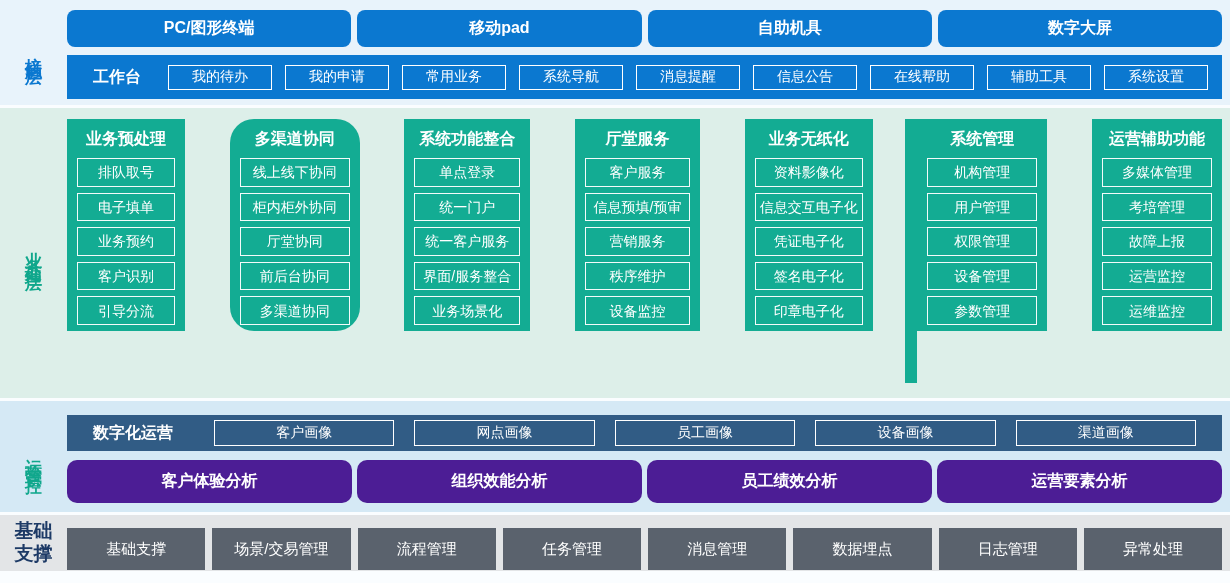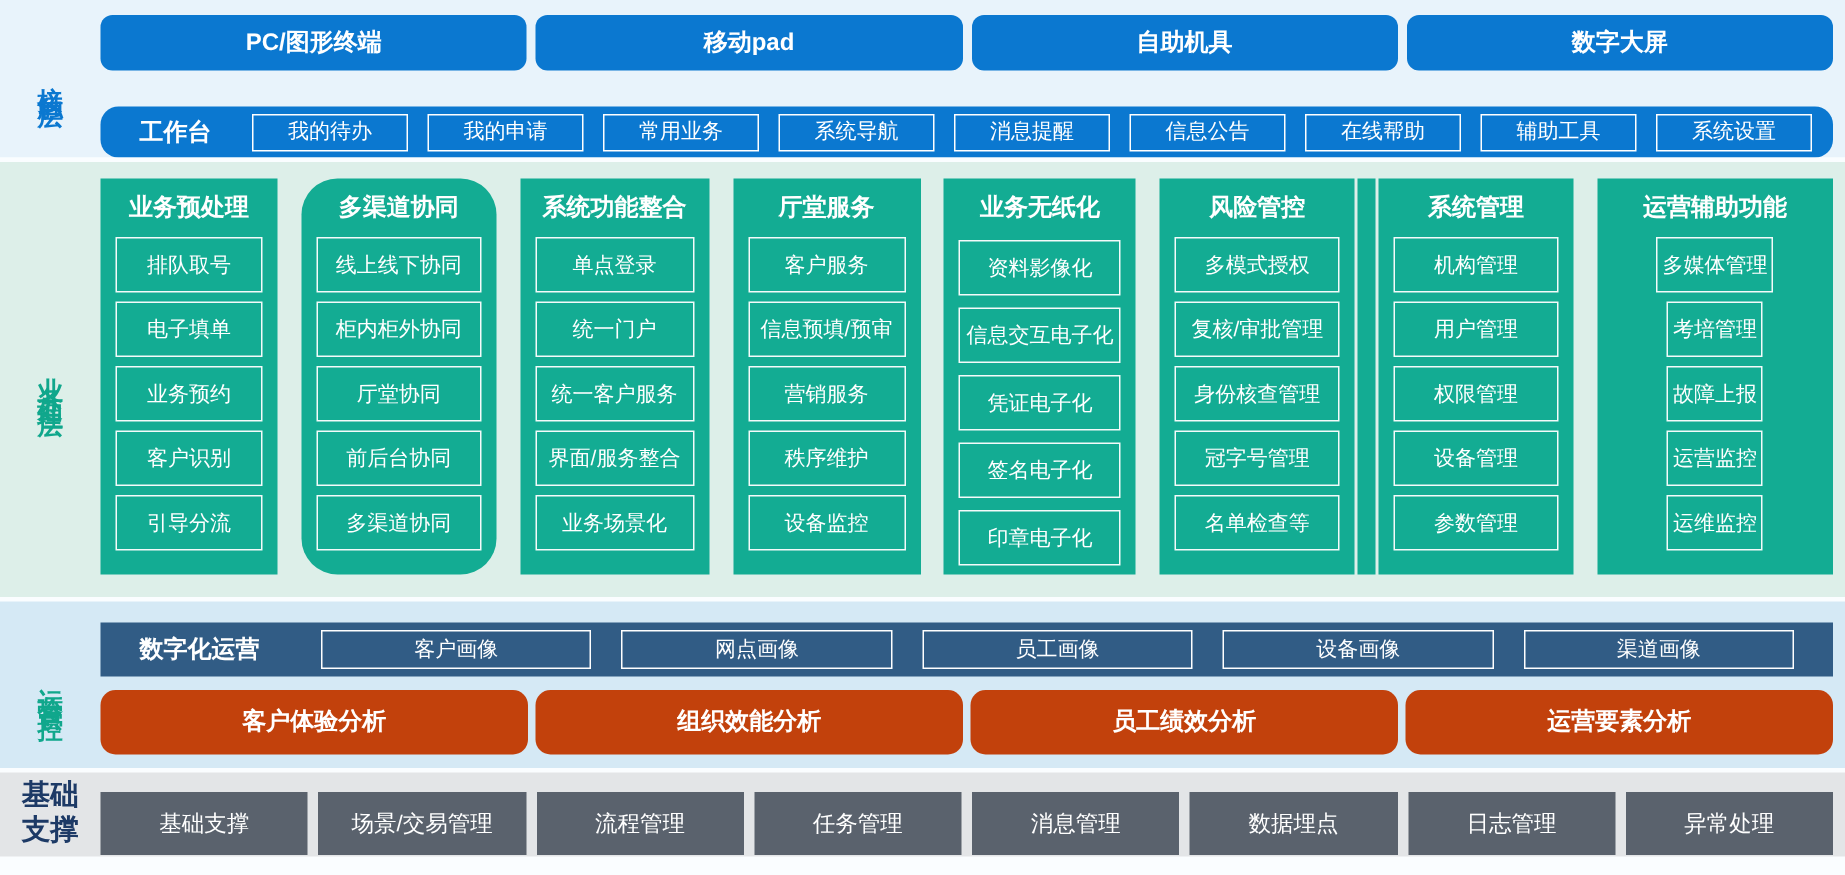--- a/index.html
+++ b/index.html
@@ -14,52 +14,52 @@
   .vcol .vtext { writing-mode:vertical-lr; text-orientation:upright; font-size:17px;
                  font-weight:bold; letter-spacing:6px; }
   .content { flex:1; padding-right:8px; }
 
   
   .band1 { height:105px; background:#e8f3fb; }
   .band1 .vtext { color:#0b78d0; }
   .terminal-row { display:flex; gap:6px; margin-top:10px; height:37px; }
   .terminal-btn { flex:1; background:#0b78d0; border-radius:8px; color:#fff; font-weight:bold;
                   font-size:16px; display:flex; align-items:center; justify-content:center; }
-  .wb-bar { margin-top:24px; height:34px; background:#0b78d0; display:flex; align-items:center;
-            padding:0 14px 0 26px; gap:13px;border-radius:12px; }
+  .wb-bar { margin-top:8px; height:44px; background:#0b78d0; display:flex; align-items:center;
+            padding:0 14px 0 26px; gap:13px; }
   .wb-label { color:#fff; font-weight:bold; font-size:16px; margin-right:14px; white-space:nowrap; }
   .wb-item { flex:1; height:25px; border:1px solid #fff; color:#fff; font-size:14px;
              display:flex; align-items:center; justify-content:center; white-space:nowrap; }
 
   
   .band2 { height:290px; background:#ddefe9; }
   .band2 .vtext { color:#10a78c; }
   .cols { position:relative; display:flex; justify-content:space-between; margin:11px 0 15px 0;
-          height:264px; }
+          height:212px; }
   .col { background:#13ac93; display:flex; flex-direction:column; padding:7px 10px 0 10px; }
   .col:nth-child(1){width:118px;} .col:nth-child(2){width:130px;border-radius:24px;} .col:nth-child(3){width:126px;}
   .col:nth-child(4){width:125px;} .col:nth-child(5){width:128px;justify-content:space-between;} .col:nth-child(6){width:130px;}
   .col:nth-child(7){width:130px;} .col:nth-child(8){width:157px;align-items:center;}
   .col-title { color:#fff; font-weight:bold; font-size:16px; text-align:center; height:26px;
                line-height:26px; margin-bottom:6px; white-space:nowrap; }
   .col-item { height:37px; margin-bottom:6px; border:1px solid rgba(255,255,255,.95); color:#fff;
               font-size:14px; line-height:1.15; display:flex; align-items:center;
               justify-content:center; text-align:center; padding:0 3px; }
   .col-strip { position:absolute; left:838px; top:0; width:12px; height:264px; background:#13ac93; }
 
   
   .band3 { height:111px; background:#d5e9f5; }
   .band3 .vtext { color:#10a78c; }
   .ops-bar { margin-top:14px; height:36px; background:#315c85; display:flex; align-items:center;
              padding:0 26px; gap:20px; }
   .ops-label { color:#fff; font-weight:bold; font-size:16px; margin-right:21px; white-space:nowrap; }
   .ops-item { flex:1; height:26px; border:1px solid #fff; color:#fff; font-size:14px;
               display:flex; align-items:center; justify-content:center; white-space:nowrap; }
   .ana-row { margin-top:9px; display:flex; gap:5px; height:43px; }
-  .ana-box { flex:1; background:#c2410c; border-radius:10px; color:#fff; font-weight:bold;
+  .ana-box { flex:1; background:#4c1d95; border-radius:10px; color:#fff; font-weight:bold;
              font-size:16px; display:flex; align-items:center; justify-content:center; }
 
   
   .band4 { height:56px; background:#e3e5e7; }
   .flabel { width:67px; flex:none; display:flex; align-items:center; justify-content:center; }
   .flabel .ftext { width:44px; word-break:break-all; color:#1d3a66; font-weight:bold;
                    font-size:19px; line-height:1.2; text-align:center; }
   .found-row { display:flex; gap:7px; margin-top:13px; height:42px; }
   .found-box { flex:1; background:#5a626d; color:#fff; font-size:15px; display:flex;
                align-items:center; justify-content:center; white-space:nowrap; }
@@ -263,44 +263,20 @@
               <div class="col-item">
                 <span>签名电子化</span>
               </div>
 
               <div class="col-item">
                 <span>印章电子化</span>
               </div>
 
           </div>
 
-          <div class="col">
-            <div class="col-title">风险管控</div>
-
-              <div class="col-item">
-                <span>多模式授权</span>
-              </div>
-
-              <div class="col-item">
-                <span>复核/审批管理</span>
-              </div>
-
-              <div class="col-item">
-                <span>身份核查管理</span>
-              </div>
-
-              <div class="col-item">
-                <span>冠字号管理</span>
-              </div>
-
-              <div class="col-item">
-                <span>名单检查等</span>
-              </div>
-
-          </div>
 
           <div class="col">
             <div class="col-title">系统管理</div>
 
               <div class="col-item">
                 <span>机构管理</span>
               </div>
 
               <div class="col-item">
                 <span>用户管理</span>

